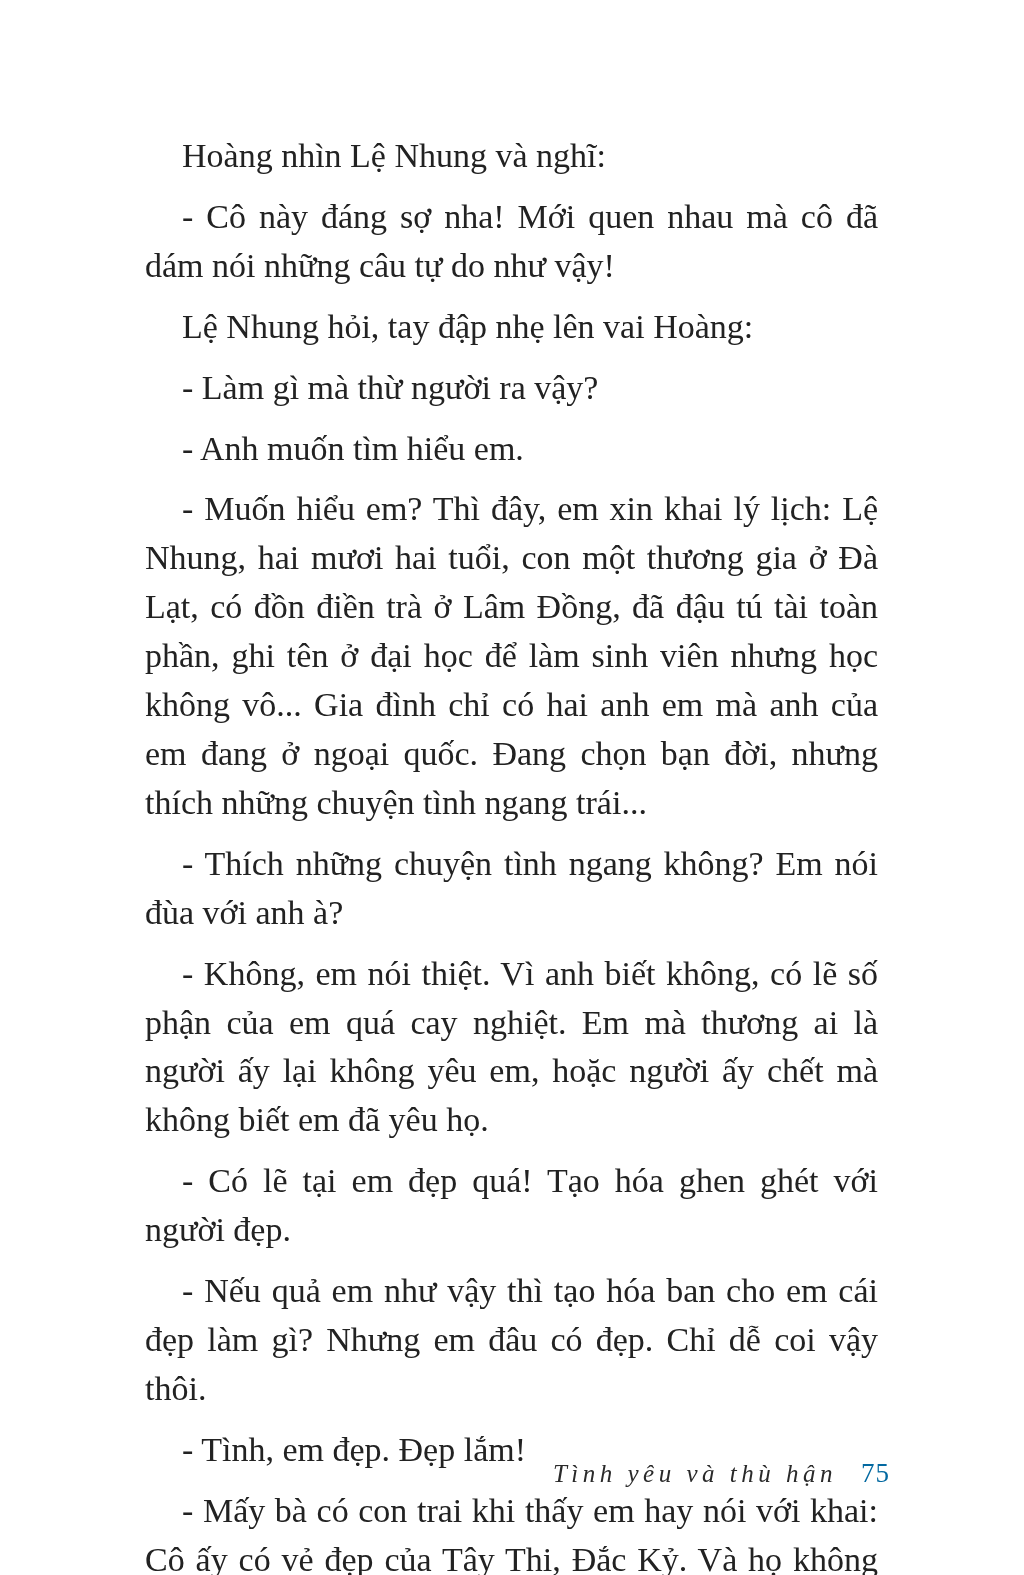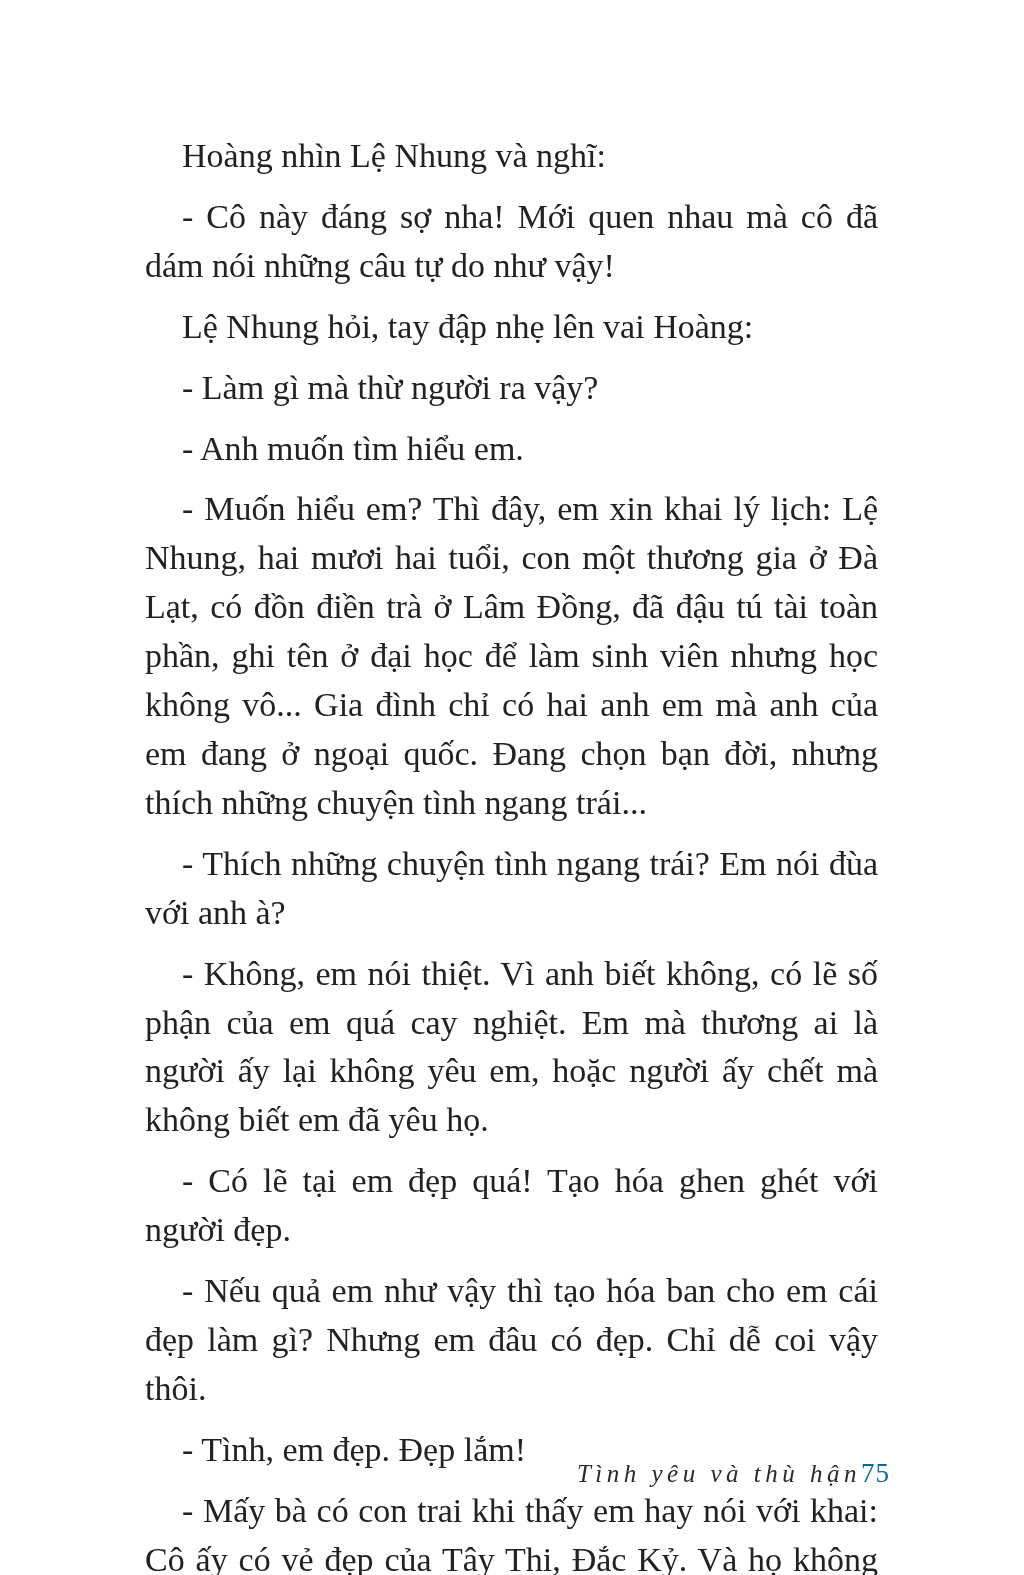--- a/index.html
+++ b/index.html
@@ -34,20 +34,21 @@
   .text-block p.continued {
     
     text-align-last: justify;
   }
   .page-footer {
     position: absolute;
     top: 1458px;
     right: 134px;
     display: flex;
     align-items: baseline;
+    gap: 24px;
     white-space: nowrap;
   }
   .running-title {
     font-style: italic;
     font-size: 25px;
     letter-spacing: 4.5px;
     color: #2a2a2a;
   }
   .page-number {
     font-size: 27px;
@@ -60,21 +61,21 @@
 
 <div class="page">
 
   <main class="text-block">
     <p>Hoàng nhìn Lệ Nhung và nghĩ:</p>
     <p>- Cô này đáng sợ nha! Mới quen nhau mà cô đã dám nói những câu tự do như vậy!</p>
     <p>Lệ Nhung hỏi, tay đập nhẹ lên vai Hoàng:</p>
     <p>- Làm gì mà thừ người ra vậy?</p>
     <p>- Anh muốn tìm hiểu em.</p>
     <p>- Muốn hiểu em? Thì đây, em xin khai lý lịch: Lệ Nhung, hai mươi hai tuổi, con một thương gia ở Đà Lạt, có đồn điền trà ở Lâm Đồng, đã đậu tú tài toàn phần, ghi tên ở đại học để làm sinh viên nhưng học không vô... Gia đình chỉ có hai anh em mà anh của em đang ở ngoại quốc. Đang chọn bạn đời, nhưng thích những chuyện tình ngang trái...</p>
-    <p>- Thích những chuyện tình ngang trái? Em nói đùa với anh à?</p>
+    <p>- Thích những chuyện tình ngang không? Em nói đùa với anh à?</p>
     <p>- Không, em nói thiệt. Vì anh biết không, có lẽ số phận của em quá cay nghiệt. Em mà thương ai là người ấy lại không yêu em, hoặc người ấy chết mà không biết em đã yêu họ.</p>
     <p>- Có lẽ tại em đẹp quá! Tạo hóa ghen ghét với người đẹp.</p>
     <p>- Nếu quả em như vậy thì tạo hóa ban cho em cái đẹp làm gì? Nhưng em đâu có đẹp. Chỉ dễ coi vậy thôi.</p>
     <p>- Tình, em đẹp. Đẹp lắm!</p>
     <p class="continued">- Mấy bà có con trai khi thấy em hay nói với khai: Cô ấy có vẻ đẹp của Tây Thi, Đắc Kỷ. Và họ không dám</p>
   </main>
 
   <footer class="page-footer">
     <span class="running-title">Tình yêu và thù hận</span>
     <span class="page-number">75</span>

